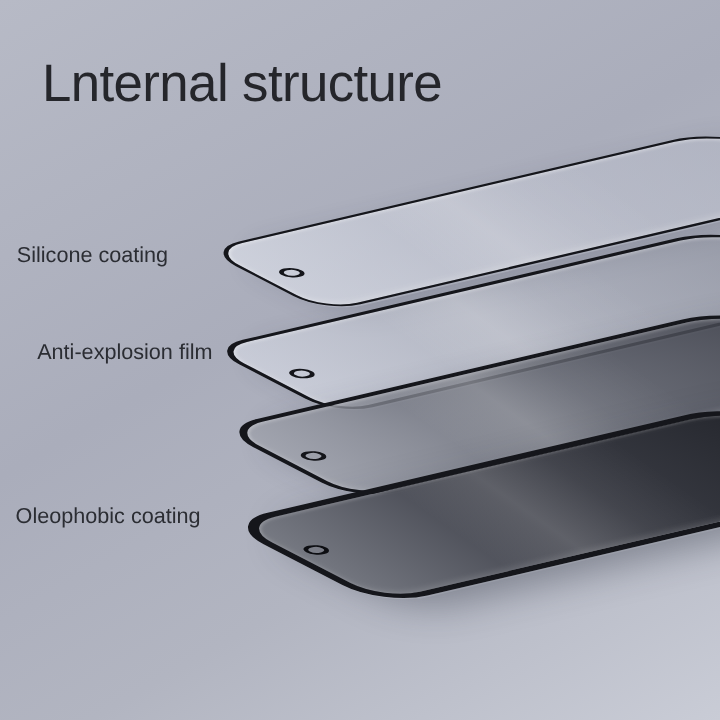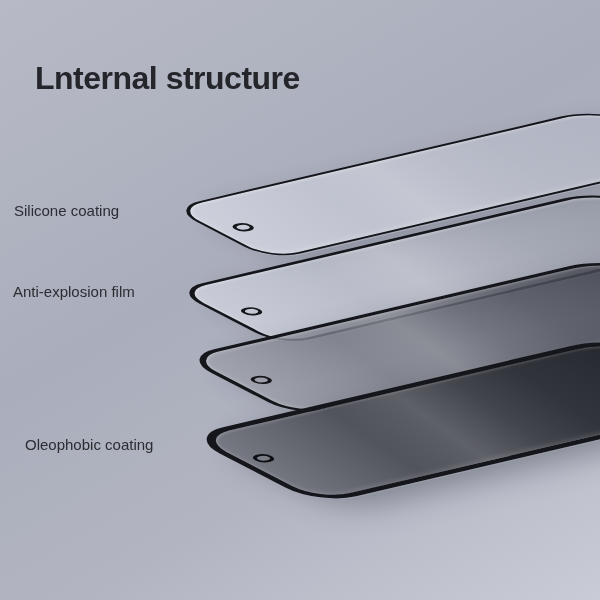--- a/index.html
+++ b/index.html
@@ -14,33 +14,33 @@
   body{
     width:600px;height:600px;
     font-family:"Liberation Sans","DejaVu Sans",sans-serif;
     background:#9aa0ae;
   }
   .stage{
     position:relative;width:600px;height:600px;overflow:hidden;
     background:linear-gradient(150deg,var(--background-top) 0%,var(--background-mid) 42%,#b2b5c1 68%,var(--background-bottom) 100%);
   }
   .title{
-    position:absolute;left:35px;top:60px;
-    font-size:32px;font-weight:bold;letter-spacing:-0.5px;
+    position:absolute;left:35px;top:45px;
+    font-size:44px;font-weight:normal;letter-spacing:-0.5px;
     color:var(--title-text);
   }
   .label{
     position:absolute;left:13px;
-    font-size:15px;color:var(--label-text);
+    font-size:18px;color:var(--label-text);
     z-index:6;white-space:nowrap;
   }
   .label.l1{top:202px;left:14px;}
-  .label.l2{top:283px;}
+  .label.l2{top:283px;margin-left:18px;}
   .label.l3{top:351px;}
-  .label.l4{top:436px;margin-left:12px;}
+  .label.l4{top:420px;}
 
   .sheet{
     position:absolute;box-sizing:border-box;
     transform-origin:0 0;
     transform:matrix(0.974,-0.228,0.887,0.46,0,0);
     border:3px solid var(--sheet-border);
   }
   .sheet::after{
     content:"";position:absolute;inset:0;border-radius:inherit;
     background:linear-gradient(100deg,rgba(255,255,255,0) 28%,rgba(255,255,255,0.16) 42%,rgba(255,255,255,0.05) 55%,rgba(255,255,255,0) 68%);

